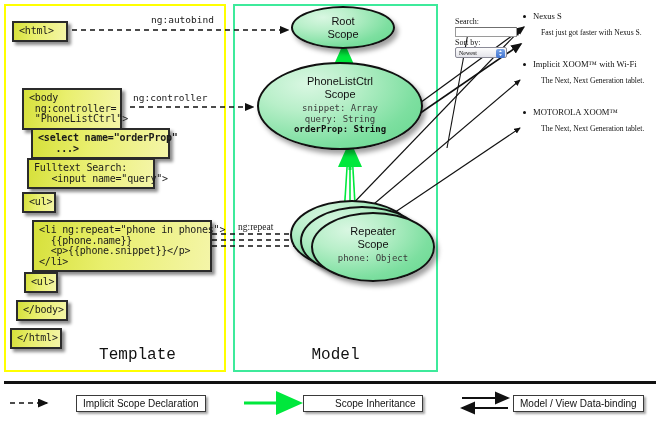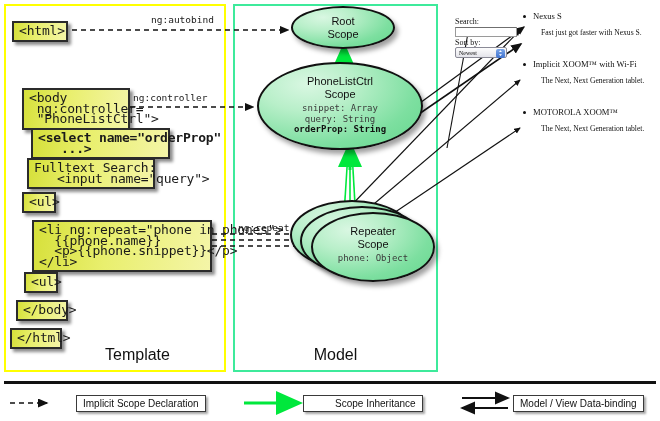--- a/index.html
+++ b/index.html
@@ -23,34 +23,34 @@
   #panel-model    { left:233px; top:4px;  width:205px; height:368px; border-color:#3dea9b; }
   #panel-view     { left:443px; top:4px;  width:213px; height:368px; border-color:#6a52e0; }
 
   .panel-label {
     position:absolute;
     bottom:6px;
     width:100%;
     text-align:center;
     font-size:16px;
     color:#111;
-    font-family:Liberation Sans, sans-serif;
+    font-family:Liberation Mono, monospace;
   }
   #panel-template .panel-label { text-align:center; padding-left:45px; }
   #panel-model .panel-label { padding-left:0; }
   #panel-view .panel-label { padding-left:0; }
 
   
   .codebox {
     position:absolute;
     border:2px solid #2b2b2b;
     background:linear-gradient(100deg,#d6e03a 0%, #e9ef6e 42%, #f4f5a8 100%);
     box-shadow:3px 3px 3px rgba(0,0,0,0.45);
     font-family:"DejaVu Sans Mono","Liberation Mono",monospace;
-    font-size:13px;
+    font-size:10px;
     line-height:10.5px;
     color:#1a1a1a;
     padding:3px 5px 3px 5px;
     white-space:pre;
     letter-spacing:-0.2px;
   }
   .codebox.bold { font-weight:bold; }
 
   
   .ellipse {
@@ -233,25 +233,25 @@
       <line x1="330" y1="256" x2="520" y2="128" stroke="#111" stroke-width="1.1" marker-end="url(#ah-black-sm)"></line>
     </g>
 
     <g>
       <line x1="447" y1="148" x2="468" y2="33" stroke="#111" stroke-width="1.1"></line>
     </g>
   </svg>
 
   <div class="edge-label" style="left:151px; top:14px;">ng:autobind</div>
   <div class="edge-label" style="left:133px; top:92px;">ng:controller</div>
-  <div class="edge-label" style="left:238px; top:222px;">ng:repeat</div>
+  <div class="edge-label" style="left:238px; top:222px;font-family:Liberation Serif, serif;">ng:repeat</div>
 
   <div class="codebox" style="left:12px; top:21px; width:56px;">&lt;html&gt;</div>
 
-  <div class="codebox" style="left:22px; top:88px; width:108px;">&lt;body
+  <div class="codebox" style="left:22px; top:88px; width:100px;">&lt;body
  ng:controller=
  "PhoneListCtrl"&gt;</div>
 
   <div class="codebox bold" style="left:31px; top:128px; width:139px;">&lt;select name="orderProp"
    ...&gt;</div>
 
   <div class="codebox" style="left:27px; top:158px; width:128px;">Fulltext Search:
    &lt;input name="query"&gt;</div>
 
   <div class="codebox" style="left:22px; top:192px; width:34px;">&lt;ul&gt;</div>

